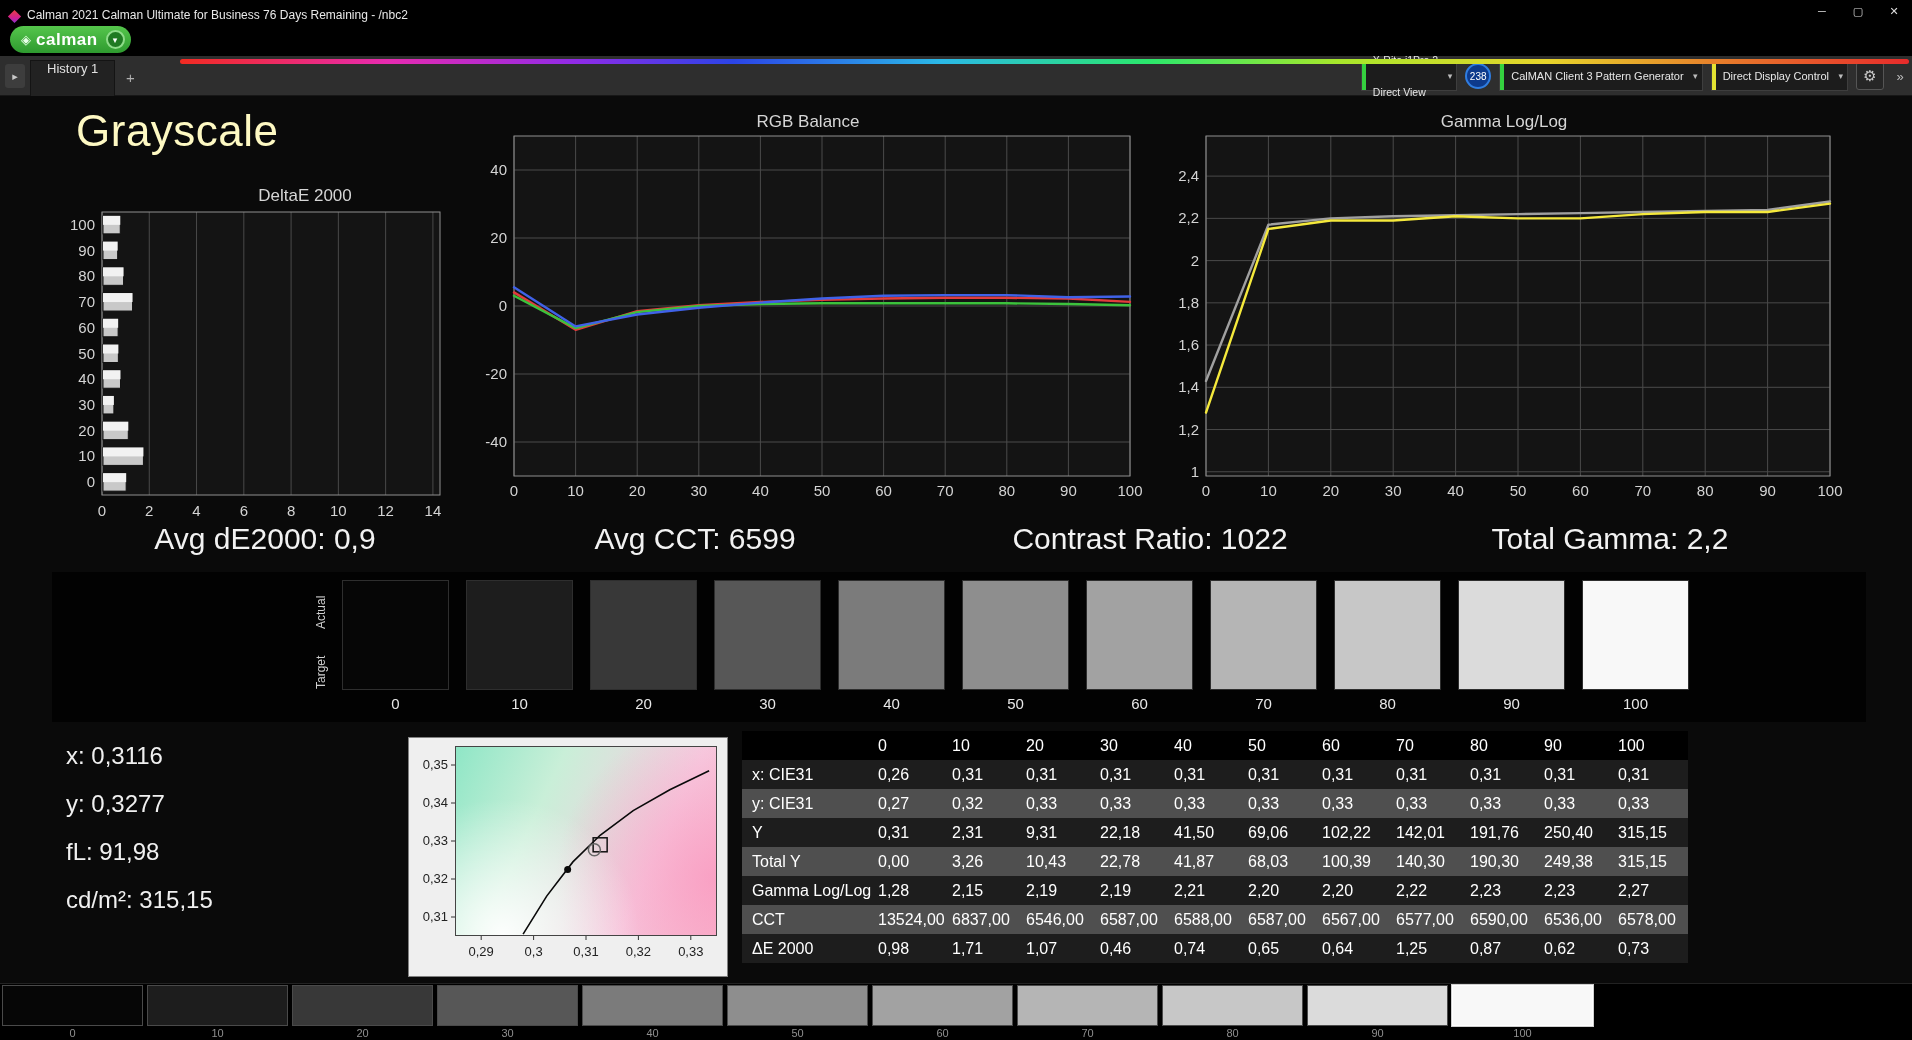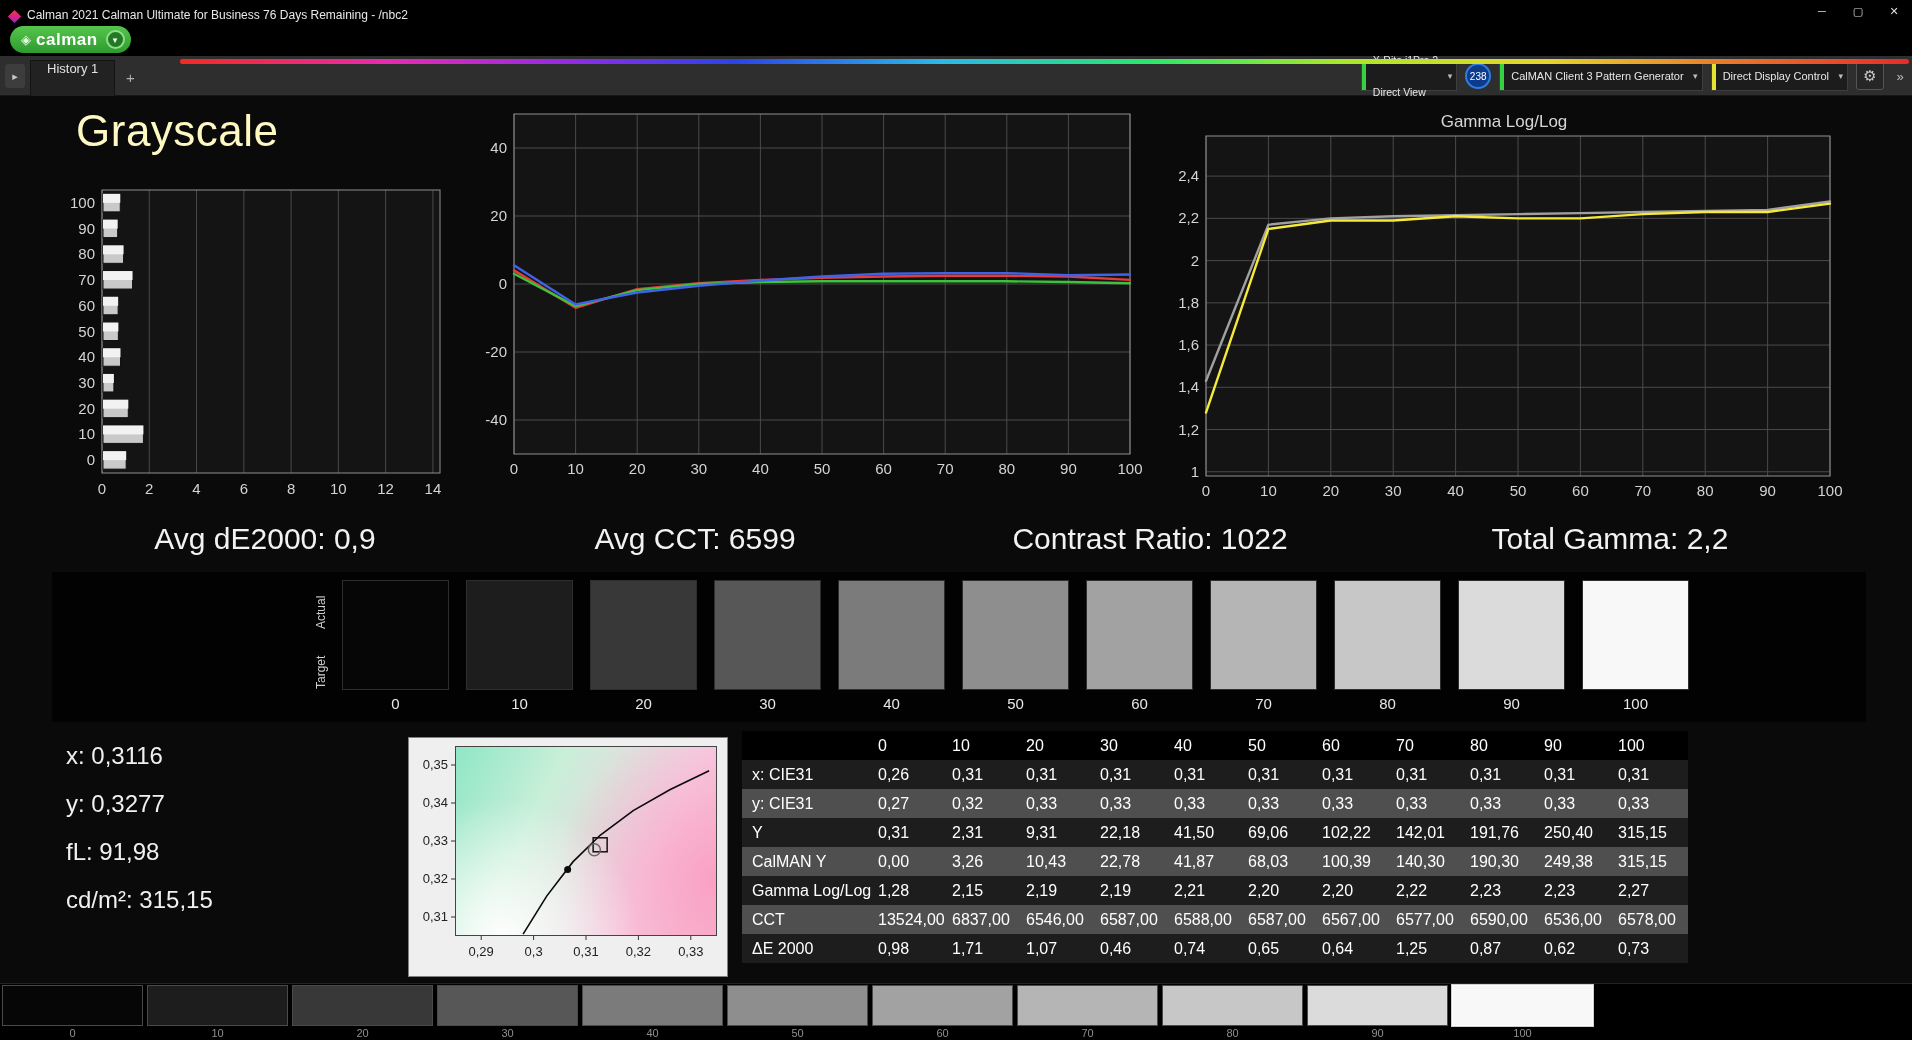--- a/index.html
+++ b/index.html
@@ -145,20 +145,21 @@
     </div>
     <div class="expandbtn">»</div>
   </div>
 </div>
 
 <div class="mainbg"></div>
 
 <div id="page-title">Grayscale</div>
 
 <div class="chart" id="deltae-block">
+  <div class="chart-title">DeltaE 2000</div>
   <svg id="deltae-svg" width="486" height="315">
       <rect x="40" y="4" width="338" height="283" fill="#141414"></rect>
       <line x1="40" y1="4" x2="40" y2="287" stroke="#4a4a4a"></line>
       <text x="40" y="308" fill="#d4d4d4" font-size="15" text-anchor="middle">0</text>
       <line x1="87.27272727272727" y1="4" x2="87.27272727272727" y2="287" stroke="#4a4a4a"></line>
       <text x="87.27272727272727" y="308" fill="#d4d4d4" font-size="15" text-anchor="middle">2</text>
       <line x1="134.54545454545453" y1="4" x2="134.54545454545453" y2="287" stroke="#4a4a4a"></line>
       <text x="134.54545454545453" y="308" fill="#d4d4d4" font-size="15" text-anchor="middle">4</text>
       <line x1="181.8181818181818" y1="4" x2="181.8181818181818" y2="287" stroke="#4a4a4a"></line>
       <text x="181.8181818181818" y="308" fill="#d4d4d4" font-size="15" text-anchor="middle">6</text>
@@ -201,20 +202,21 @@
       <text x="33" y="253.4090909090909" fill="#d4d4d4" font-size="15" text-anchor="end">10</text>
       <rect x="41" y="239.4090909090909" width="40.418181818181814" height="18" fill="#c9c9c9" stroke="#111"></rect>
       <rect x="41" y="239.4090909090909" width="40.418181818181814" height="9" fill="#f2f2f2"></rect>
       <text x="33" y="279.1363636363636" fill="#d4d4d4" font-size="15" text-anchor="end">0</text>
       <rect x="41" y="265.1363636363636" width="23.16363636363636" height="18" fill="#c9c9c9" stroke="#111"></rect>
       <rect x="41" y="265.1363636363636" width="23.16363636363636" height="9" fill="#f2f2f2"></rect>
     </svg>
 </div>
 
 <div class="chart" id="rgb-block">
+  <div class="chart-title">RGB Balance</div>
   <svg id="rgb-svg" width="668" height="368">
       <rect x="40" y="2" width="616" height="340" fill="#141414"></rect>
       <line x1="40" y1="2" x2="40" y2="342" stroke="#4a4a4a"></line>
       <text x="40" y="362" fill="#d4d4d4" font-size="15" text-anchor="middle">0</text>
       <line x1="101.6" y1="2" x2="101.6" y2="342" stroke="#4a4a4a"></line>
       <text x="101.6" y="362" fill="#d4d4d4" font-size="15" text-anchor="middle">10</text>
       <line x1="163.2" y1="2" x2="163.2" y2="342" stroke="#4a4a4a"></line>
       <text x="163.2" y="362" fill="#d4d4d4" font-size="15" text-anchor="middle">20</text>
       <line x1="224.79999999999998" y1="2" x2="224.79999999999998" y2="342" stroke="#4a4a4a"></line>
       <text x="224.79999999999998" y="362" fill="#d4d4d4" font-size="15" text-anchor="middle">30</text>
@@ -441,21 +443,21 @@
       <div class="tcell">22,18</div>
       <div class="tcell">41,50</div>
       <div class="tcell">69,06</div>
       <div class="tcell">102,22</div>
       <div class="tcell">142,01</div>
       <div class="tcell">191,76</div>
       <div class="tcell">250,40</div>
       <div class="tcell">315,15</div>
     </div>
     <div class="trow odd">
-      <div class="tlabel">CalMAN Y</div>
+      <div class="tlabel">Total Y</div>
       <div class="tcell">0,00</div>
       <div class="tcell">3,26</div>
       <div class="tcell">10,43</div>
       <div class="tcell">22,78</div>
       <div class="tcell">41,87</div>
       <div class="tcell">68,03</div>
       <div class="tcell">100,39</div>
       <div class="tcell">140,30</div>
       <div class="tcell">190,30</div>
       <div class="tcell">249,38</div>

